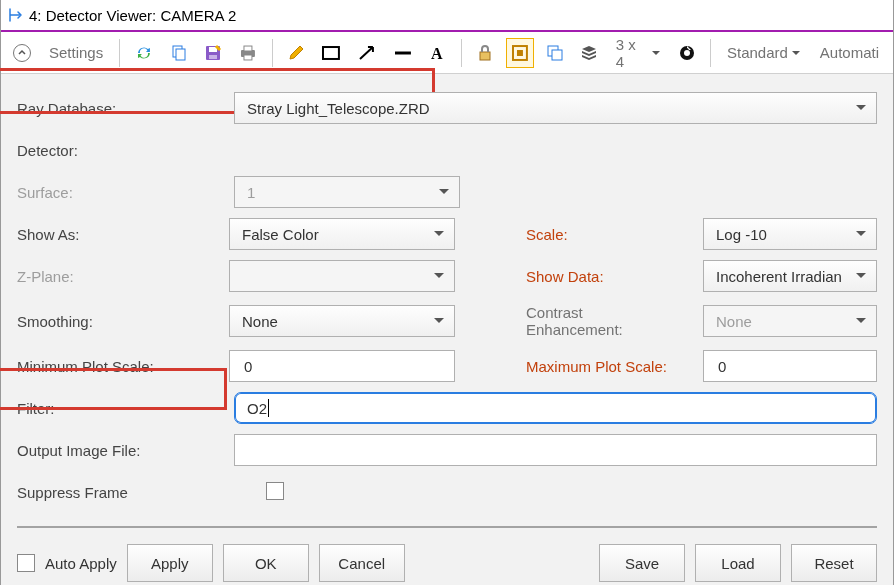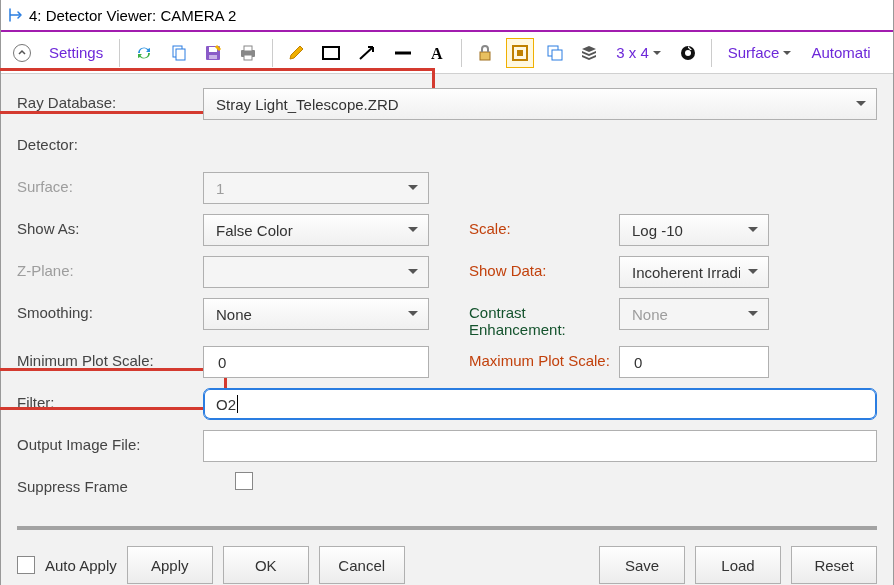--- a/index.html
+++ b/index.html
@@ -48,21 +48,21 @@
     justify-content:center;
     padding: 0 4px;
     cursor: pointer;
   }
   .tb-text {
     height: 30px;
     display:inline-flex;
     align-items:center;
     padding: 0 6px;
     cursor: pointer;
-    color:#6d28d9;
+    color:#737373;
   }
   .caret-down::after {
     content:"";
     display:inline-block;
     margin-left:4px;
     border:4px solid transparent;
     border-top-color:#555;
     transform: translateY(2px);
   }
   .divider {
@@ -74,40 +74,42 @@
     display:inline-flex; align-items:center; justify-content:center;
     font-size:10px; color:#555;
   }
 
   .settings-panel {
     background:#f2f2f2;
     padding: 14px 16px 16px 16px;
   }
   .form-row {
     display:flex;
+    align-items:center;
     min-height: 40px;
+    gap: 31px;
   }
   .form-row.gap { margin-top: 2px; }
   .label {
     width: 186px;
     color:#444;
     padding: 6px 0;
   }
   .label.disabled { color:#9d9d9d; }
   .col2-label {
     width: 190px;
     color:#c2410c;
     padding: 6px 0 6px 40px;
   }
-  .col2-label.disabled { color:#14532d; }
+  .col2-label.disabled { color:#737373; }
   .control {
     flex: 1;
   }
   .two-col .left-control { width: 226px; flex: none; }
-  .two-col .right-control { width: 150px; flex:none; }
+  .two-col .right-control { width: 174px; flex:none; }
 
   .select, .textbox {
     height: 32px;
     border:1px solid #b0b0b0;
     background: linear-gradient(#fefefe,#f0f0f0);
     padding: 0 28px 0 12px;
     width:100%;
     position:relative;
     display:flex;
     align-items:center;
@@ -150,21 +152,21 @@
     pointer-events:none;
   }
   .rel { position:relative; }
 
   .button-row {
     display:flex;
     align-items:center;
     gap: 10px;
     margin-top: 14px;
     padding-top: 16px;
-    border-top:4px solid #a3a3a3;
+    border-top:2px solid #a3a3a3;
   }
   .btn {
     height:38px;
     min-width:86px;
     padding:0 16px;
     border:1px solid #b0b0b0;
     background: linear-gradient(#fefefe,#ececec);
     display:inline-flex;
     align-items:center;
     justify-content:center;
@@ -293,21 +295,21 @@
     <span class="tb-text caret-down">3 x 4</span>
     <span class="tb-btn">
       <svg width="18" height="18" viewBox="0 0 18 18">
           <circle cx="9" cy="9" r="7" fill="#111"></circle>
           <circle cx="9" cy="9" r="3" fill="#fff"></circle>
           <path d="M9 2 L13 6 L11 6 A4 4 0 0 0 9 4 Z" fill="#fff"></path>
         </svg>
     </span>
     <span class="divider"></span>
 
-    <span class="tb-text caret-down">Surface</span>
+    <span class="tb-text caret-down">Standard</span>
     <span class="tb-text">Automati</span>
   </div>
 
   <div class="settings-panel rel">
 
     <div class="highlight-box" style="left:-4px; top:-6px; width:438px; height:46px;"></div>
 
     <div class="highlight-box" style="left:-4px; top:294px; width:230px; height:42px;"></div>
 
     <div class="form-row">

